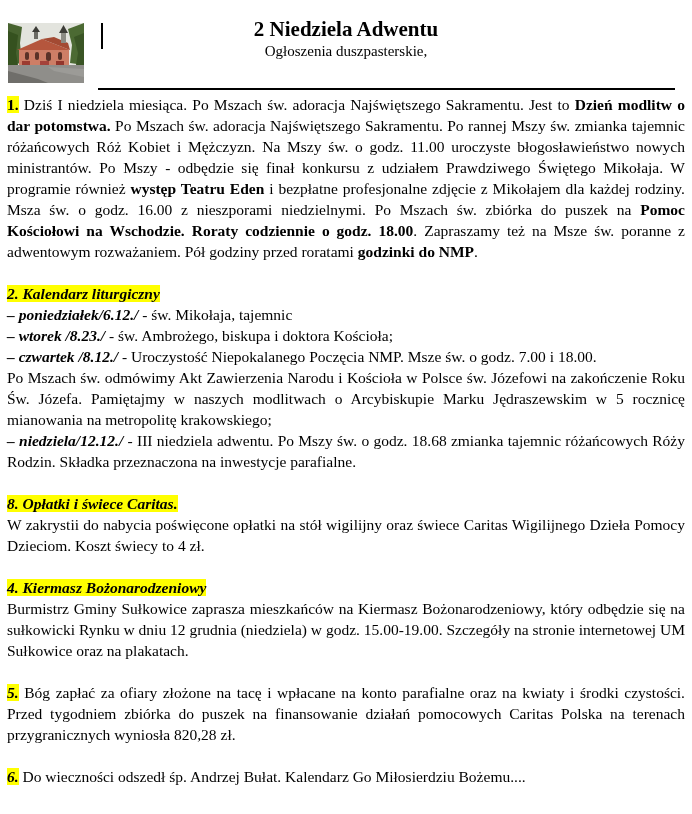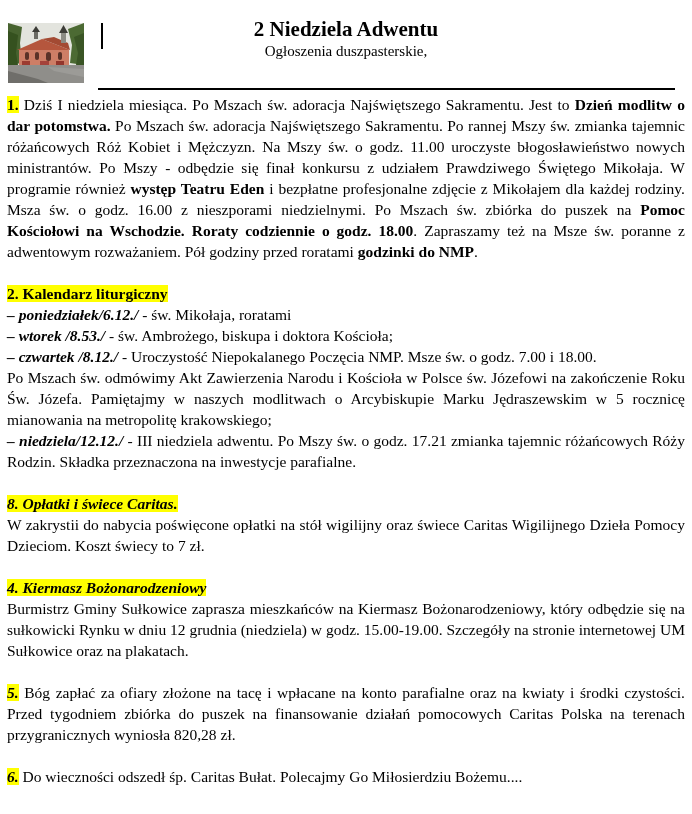--- a/index.html
+++ b/index.html
@@ -76,30 +76,30 @@
     <div class="header-vline"></div>
     <div class="title-block">
       <div class="title">2 Niedziela Adwentu</div>
       <div class="subtitle">Ogłoszenia duszpasterskie,</div>
     </div>
   </div>
   <div class="header-rule"></div>
 
   <p class="just first"><span class="hl" style="font-weight: bold;">1.</span><span> Dziś I niedziela miesiąca. Po Mszach św. adoracja Najświętszego Sakramentu. Jest to </span><span style="font-weight: bold;">Dzień modlitw o dar potomstwa.</span><span> Po Mszach św. adoracja Najświętszego Sakramentu. Po rannej Mszy św. zmianka tajemnic różańcowych Róż Kobiet i Mężczyzn. Na Mszy św. o godz. 11.00 uroczyste błogosławieństwo nowych ministrantów. Po Mszy - odbędzie się finał konkursu z udziałem Prawdziwego Świętego Mikołaja. W programie również </span><span style="font-weight: bold;">występ Teatru Eden</span><span> i bezpłatne profesjonalne zdjęcie z Mikołajem dla każdej rodziny. Msza św. o godz. 16.00 z nieszporami niedzielnymi. Po Mszach św. zbiórka do puszek na </span><span style="font-weight: bold;">Pomoc Kościołowi na Wschodzie.  Roraty codziennie o godz. 18.00</span><span>. Zapraszamy też na Msze św. poranne z adwentowym rozważaniem. Pół godziny przed roratami </span><span style="font-weight: bold;">godzinki do NMP</span><span>.</span></p>
 
-  <p class="gap"><span class="hl" style="font-weight: bold; ">2. Kalendarz liturgiczny</span></p>
-  <p><span style="font-weight: bold; font-style: italic; margin-top: 43px;">– poniedziałek/6.12./</span><span> - św. Mikołaja, roratami</span></p>
-  <p><span style="font-weight: bold; font-style: italic;">– wtorek /8.53./</span><span> - św. Ambrożego, biskupa i doktora Kościoła;</span></p>
+  <p class="gap"><span class="hl" style="font-weight: bold; font-style: italic;">2. Kalendarz liturgiczny</span></p>
+  <p><span style="font-weight: bold; font-style: italic; margin-top: 43px;">– poniedziałek/6.12./</span><span> - św. Mikołaja, tajemnic</span></p>
+  <p><span style="font-weight: bold; font-style: italic;">– wtorek /8.23./</span><span> - św. Ambrożego, biskupa i doktora Kościoła;</span></p>
   <p><span style="font-weight: bold; font-style: italic;">– czwartek /8.12./</span><span> - Uroczystość Niepokalanego Poczęcia NMP. Msze św. o godz. 7.00 i 18.00.</span></p>
   <p class="just"><span>Po Mszach św. odmówimy Akt Zawierzenia Narodu i Kościoła w Polsce św. Józefowi na zakończenie Roku Św. Józefa. Pamiętajmy w naszych modlitwach o Arcybiskupie Marku Jędraszewskim w 5 rocznicę mianowania na metropolitę krakowskiego;</span></p>
-  <p class="just"><span style="font-weight: bold; font-style: italic;">– niedziela/12.12./</span><span> - III niedziela adwentu. Po Mszy św. o godz. 17.21 zmianka tajemnic różańcowych Róży Rodzin. Składka przeznaczona na inwestycje parafialne.</span></p>
+  <p class="just"><span style="font-weight: bold; font-style: italic;">– niedziela/12.12./</span><span> - III niedziela adwentu. Po Mszy św. o godz. 18.68 zmianka tajemnic różańcowych Róży Rodzin. Składka przeznaczona na inwestycje parafialne.</span></p>
 
   <p class="gap"><span class="hl" style="font-weight: bold; font-style: italic;">8. Opłatki i świece Caritas.</span></p>
-  <p class="just"><span>W zakrystii do nabycia poświęcone opłatki na stół wigilijny oraz świece Caritas Wigilijnego Dzieła Pomocy Dzieciom. Koszt świecy to 7 zł.</span></p>
+  <p class="just"><span>W zakrystii do nabycia poświęcone opłatki na stół wigilijny oraz świece Caritas Wigilijnego Dzieła Pomocy Dzieciom. Koszt świecy to 4 zł.</span></p>
 
   <p class="gap"><span class="hl" style="font-weight: bold; font-style: italic;">4. Kiermasz Bożonarodzeniowy</span></p>
   <p class="just"><span>Burmistrz Gminy Sułkowice zaprasza mieszkańców na Kiermasz Bożonarodzeniowy, który odbędzie się na sułkowicki Rynku w dniu 12 grudnia (niedziela) w godz. 15.00-19.00. Szczegóły na stronie internetowej UM Sułkowice oraz na plakatach.</span></p>
 
   <p class="just gap"><span class="hl" style="font-weight: bold; font-style: italic;">5.</span><span> Bóg zapłać za ofiary złożone na tacę i wpłacane na konto parafialne oraz na kwiaty i środki czystości. Przed tygodniem zbiórka do puszek na finansowanie działań pomocowych Caritas Polska na terenach przygranicznych wyniosła 820,28 zł.</span></p>
 
-  <p class="gap"><span class="hl" style="font-weight: bold; font-style: italic;">6.</span><span> Do wieczności odszedł śp. Caritas Bułat. Polecajmy Go Miłosierdziu Bożemu....</span></p>
+  <p class="gap"><span class="hl" style="font-weight: bold; font-style: italic;">6.</span><span> Do wieczności odszedł śp. Andrzej Bułat. Kalendarz Go Miłosierdziu Bożemu....</span></p>
 
 </div>
 
 </body></html>

